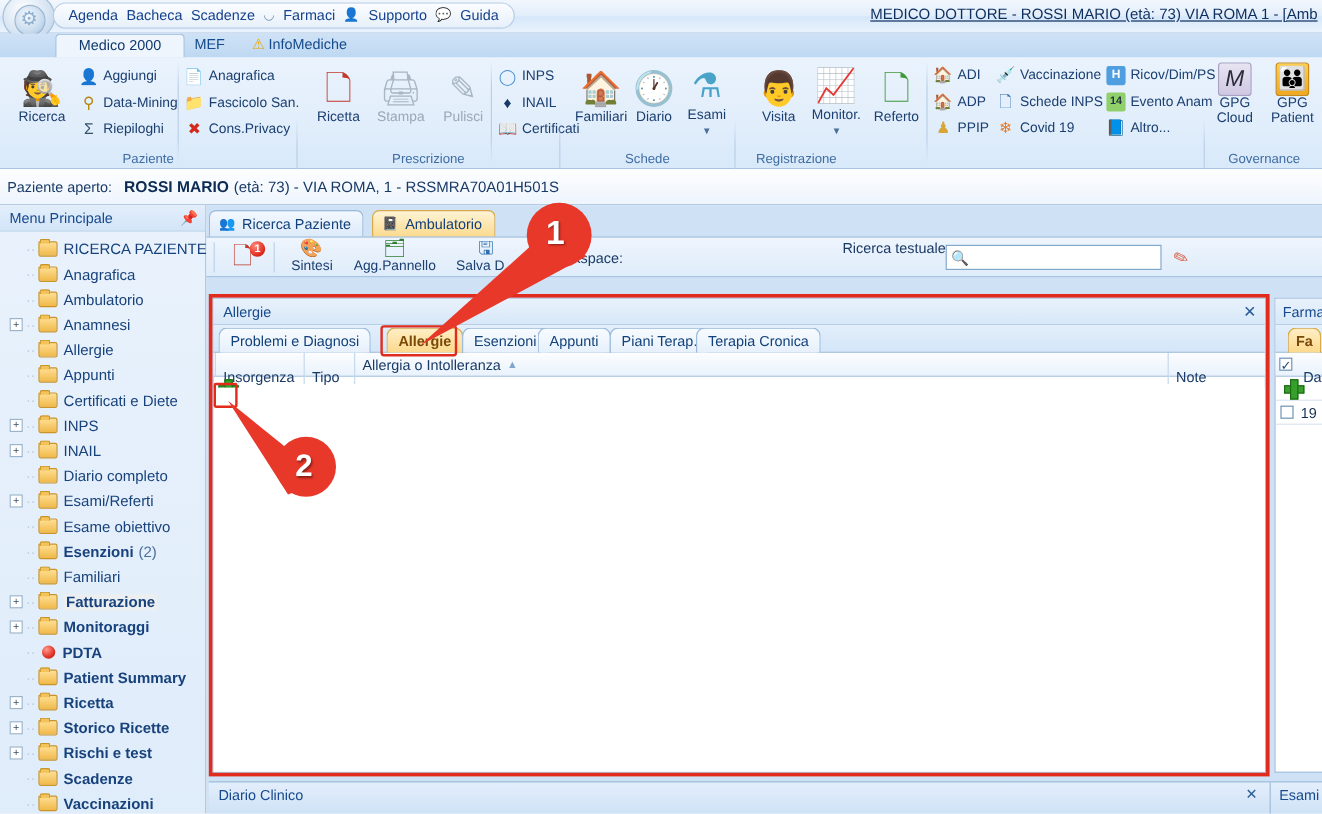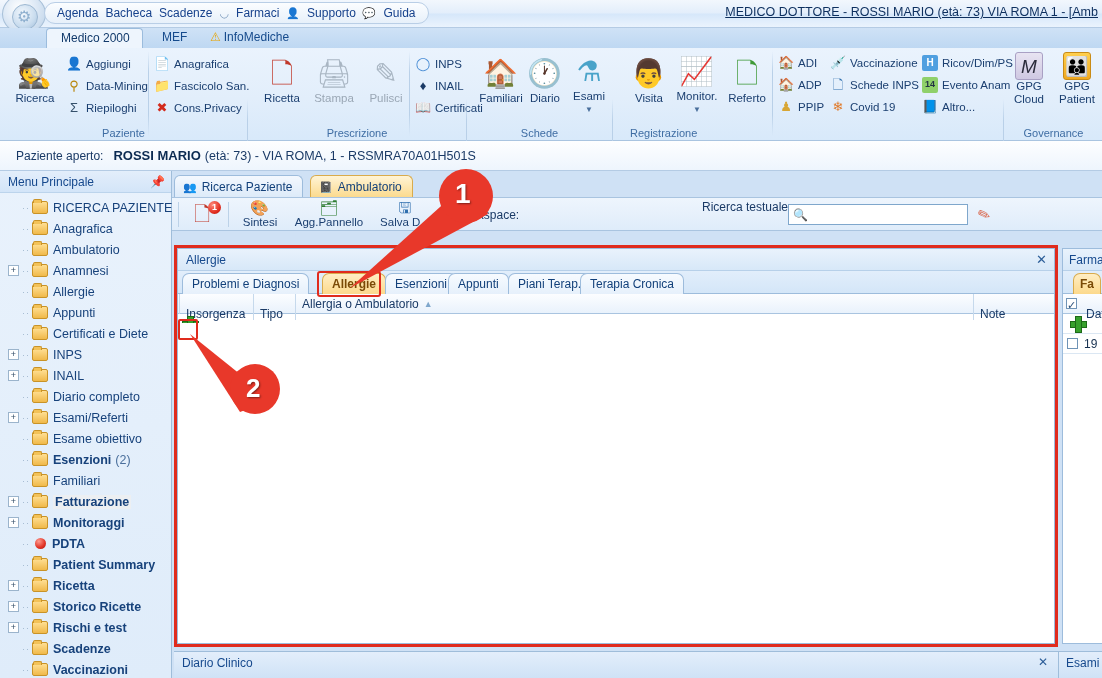--- a/index.html
+++ b/index.html
@@ -91,21 +91,21 @@
                  line-height:16px; font-size:13px; }
 
   
   .chip { display:inline-block; width:15px; height:15px; border-radius:2px; }
 
   
   .patientbar {
     position:absolute; left:0; top:141px; width:1102px; height:30px;
     background: linear-gradient(to bottom,#fdfeff,#eef5fd);
     border-bottom:1px solid #b4cbe4;
-    display:flex; align-items:center; padding-left:16px; gap:4px;
+    display:flex; align-items:center; padding-left:6px; gap:4px;
   }
   .patientbar .k { font-size:12px; color:#1a3a66; }
   .patientbar .nm { font-size:13px; font-weight:bold; color:#0c2b52; margin-left:6px; }
   .patientbar .rest { font-size:12.5px; color:#1a3a66; }
 
   
   .leftpane {
     position:absolute; left:0; top:171px; width:172px; height:507px;
     background: linear-gradient(to bottom,#e9f2fc,#dfecfa);
     border-right:1px solid #9fbdda;
@@ -269,21 +269,21 @@
       <span class="lbl">Farmaci</span>
       <span class="ic" style="color:#b79a6b;">👤</span>
       <span class="lbl">Supporto</span>
       <span class="ic" style="color:#e0a400;">💬</span>
       <span class="lbl">Guida</span>
     </div>
     <div class="win-title">MEDICO DOTTORE - ROSSI MARIO (età: 73) VIA ROMA 1 - [Amb</div>
   </div>
 
   <div class="ribbon-tabstrip">
-    <div class="rtab active" style="left:46px; width:97px; text-align:center;">
+    <div class="rtab active" style="left:46px; width:108px; text-align:center;">
       <span>Medico 2000</span>
     </div>
     <div class="rtab" style="left:148px;">
       <span>MEF</span>
     </div>
     <div class="rtab" style="left:196px;">
       <span class="warnico">⚠</span><span>InfoMediche</span>
     </div>
   </div>
 
@@ -674,21 +674,21 @@
           <span>Piani Terap.</span></div>
         <div class="ptab" style="left:402px;">
           <span>Terapia Cronica</span></div>
       </div>
 
       <div class="ghead">
         <div class="gcell" style="width:2px; padding:0;"></div>
         <div class="gcell" style="width:74px;">Insorgenza</div>
         <div class="gcell" style="width:42px;">Tipo</div>
         <div class="gcell" style="width:678px; display:flex; align-items:center;">
-          <span>Allergia o Ambulatorio</span>
+          <span>Allergia o Intolleranza</span>
           <span class="sortarrow">▲</span>
         </div>
         <div class="gcell" style="width:80px; border-right:none;">Note</div>
       </div>
 
       <div class="newrow">
         <span class="plus"></span>
       </div>
       <div style="position:absolute; left:0; bottom:0; width:100%; height:320px; background:#fff;"></div>
     </div>

